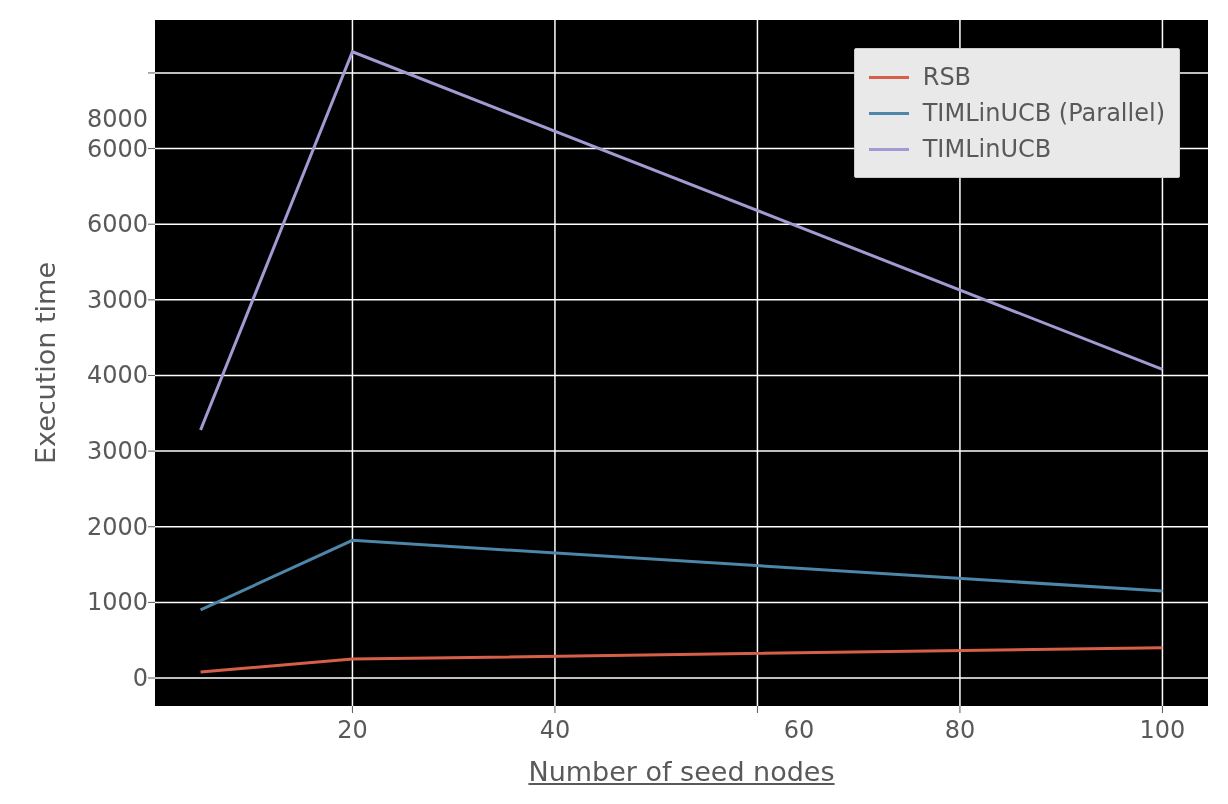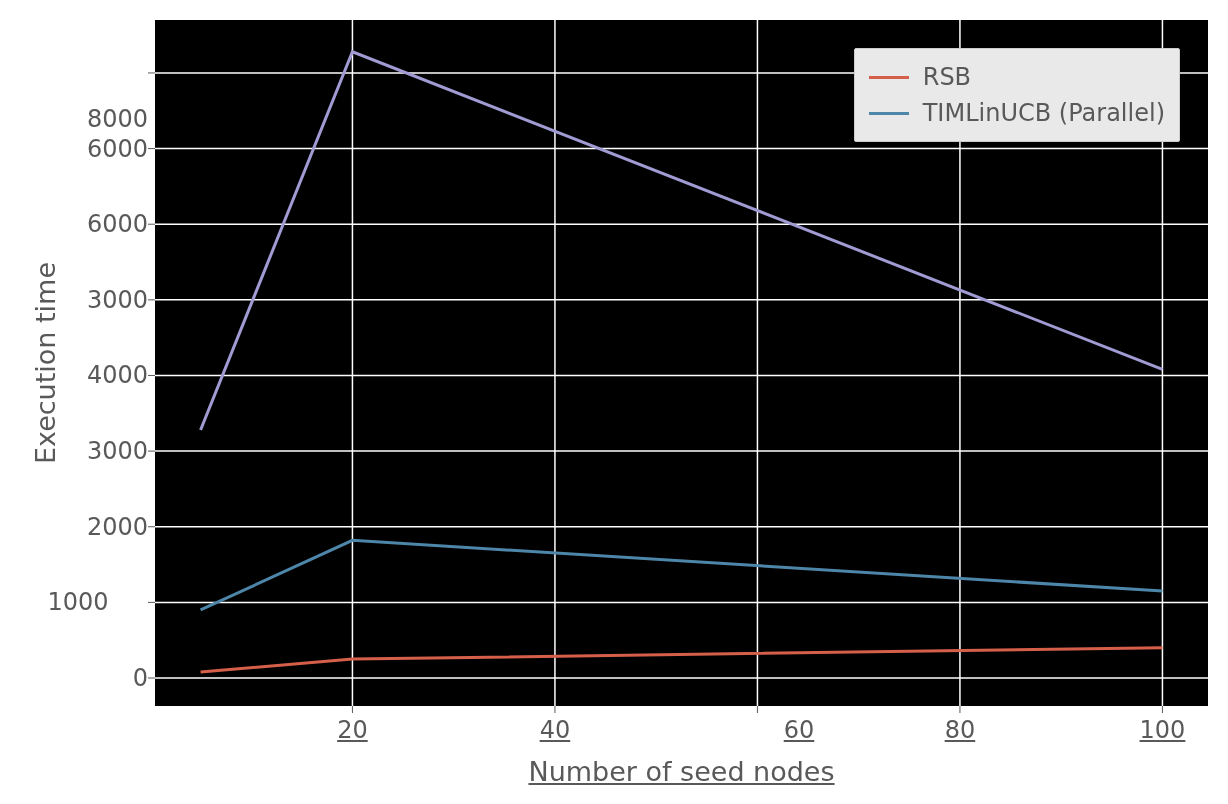--- a/index.html
+++ b/index.html
@@ -49,21 +49,20 @@
     transform: translateY(-50%);
   }
   .tick-label-x {
     position: absolute;
     top: 716px;
     width: 80px;
     text-align: center;
     font-size: 24px;
     color: #595959;
     transform: translateX(-50%);
-    text-decoration: underline;
   }
   .axis-label-x {
     position: absolute;
     left: 155px;
     width: 1053px;
     top: 756px;
     text-align: center;
     font-size: 27px;
     color: #595959;
     text-decoration: underline;
@@ -156,26 +155,30 @@
 
     <div class="legend" id="legend">
         <div class="legend-row">
           <div class="legend-swatch" style="background: rgb(214, 95, 74);"></div>
           <span>RSB</span>
         </div>
         <div class="legend-row">
           <div class="legend-swatch" style="background: rgb(77, 134, 169);"></div>
           <span>TIMLinUCB (Parallel)</span>
         </div>
+        <div class="legend-row">
+          <div class="legend-swatch" style="background: rgb(161, 155, 212);"></div>
+          <span>TIMLinUCB</span>
+        </div>
       </div>
   </div>
 
   <div id="yticklabels">
       <div class="tick-label-y" style="top: 678.015px;">0</div>
-      <div class="tick-label-y" style="top: 602.381px; text-align: center;">1000</div>
+      <div class="tick-label-y" style="top: 602.381px;">1000</div>
       <div class="tick-label-y" style="top: 526.748px;">2000</div>
       <div class="tick-label-y" style="top: 451.114px;">3000</div>
       <div class="tick-label-y" style="top: 375.48px;">4000</div>
       <div class="tick-label-y" style="top: 299.846px;">3000</div>
       <div class="tick-label-y" style="top: 224.212px;">6000</div>
       <div class="tick-label-y" style="top: 148.578px;">6000</div>
       <div class="tick-label-y" style="top: 72.9438px; margin-top: 46px;">8000</div>
     </div>
   <div id="xticklabels">
       <div class="tick-label-x" style="left: 352.438px;">20</div>

